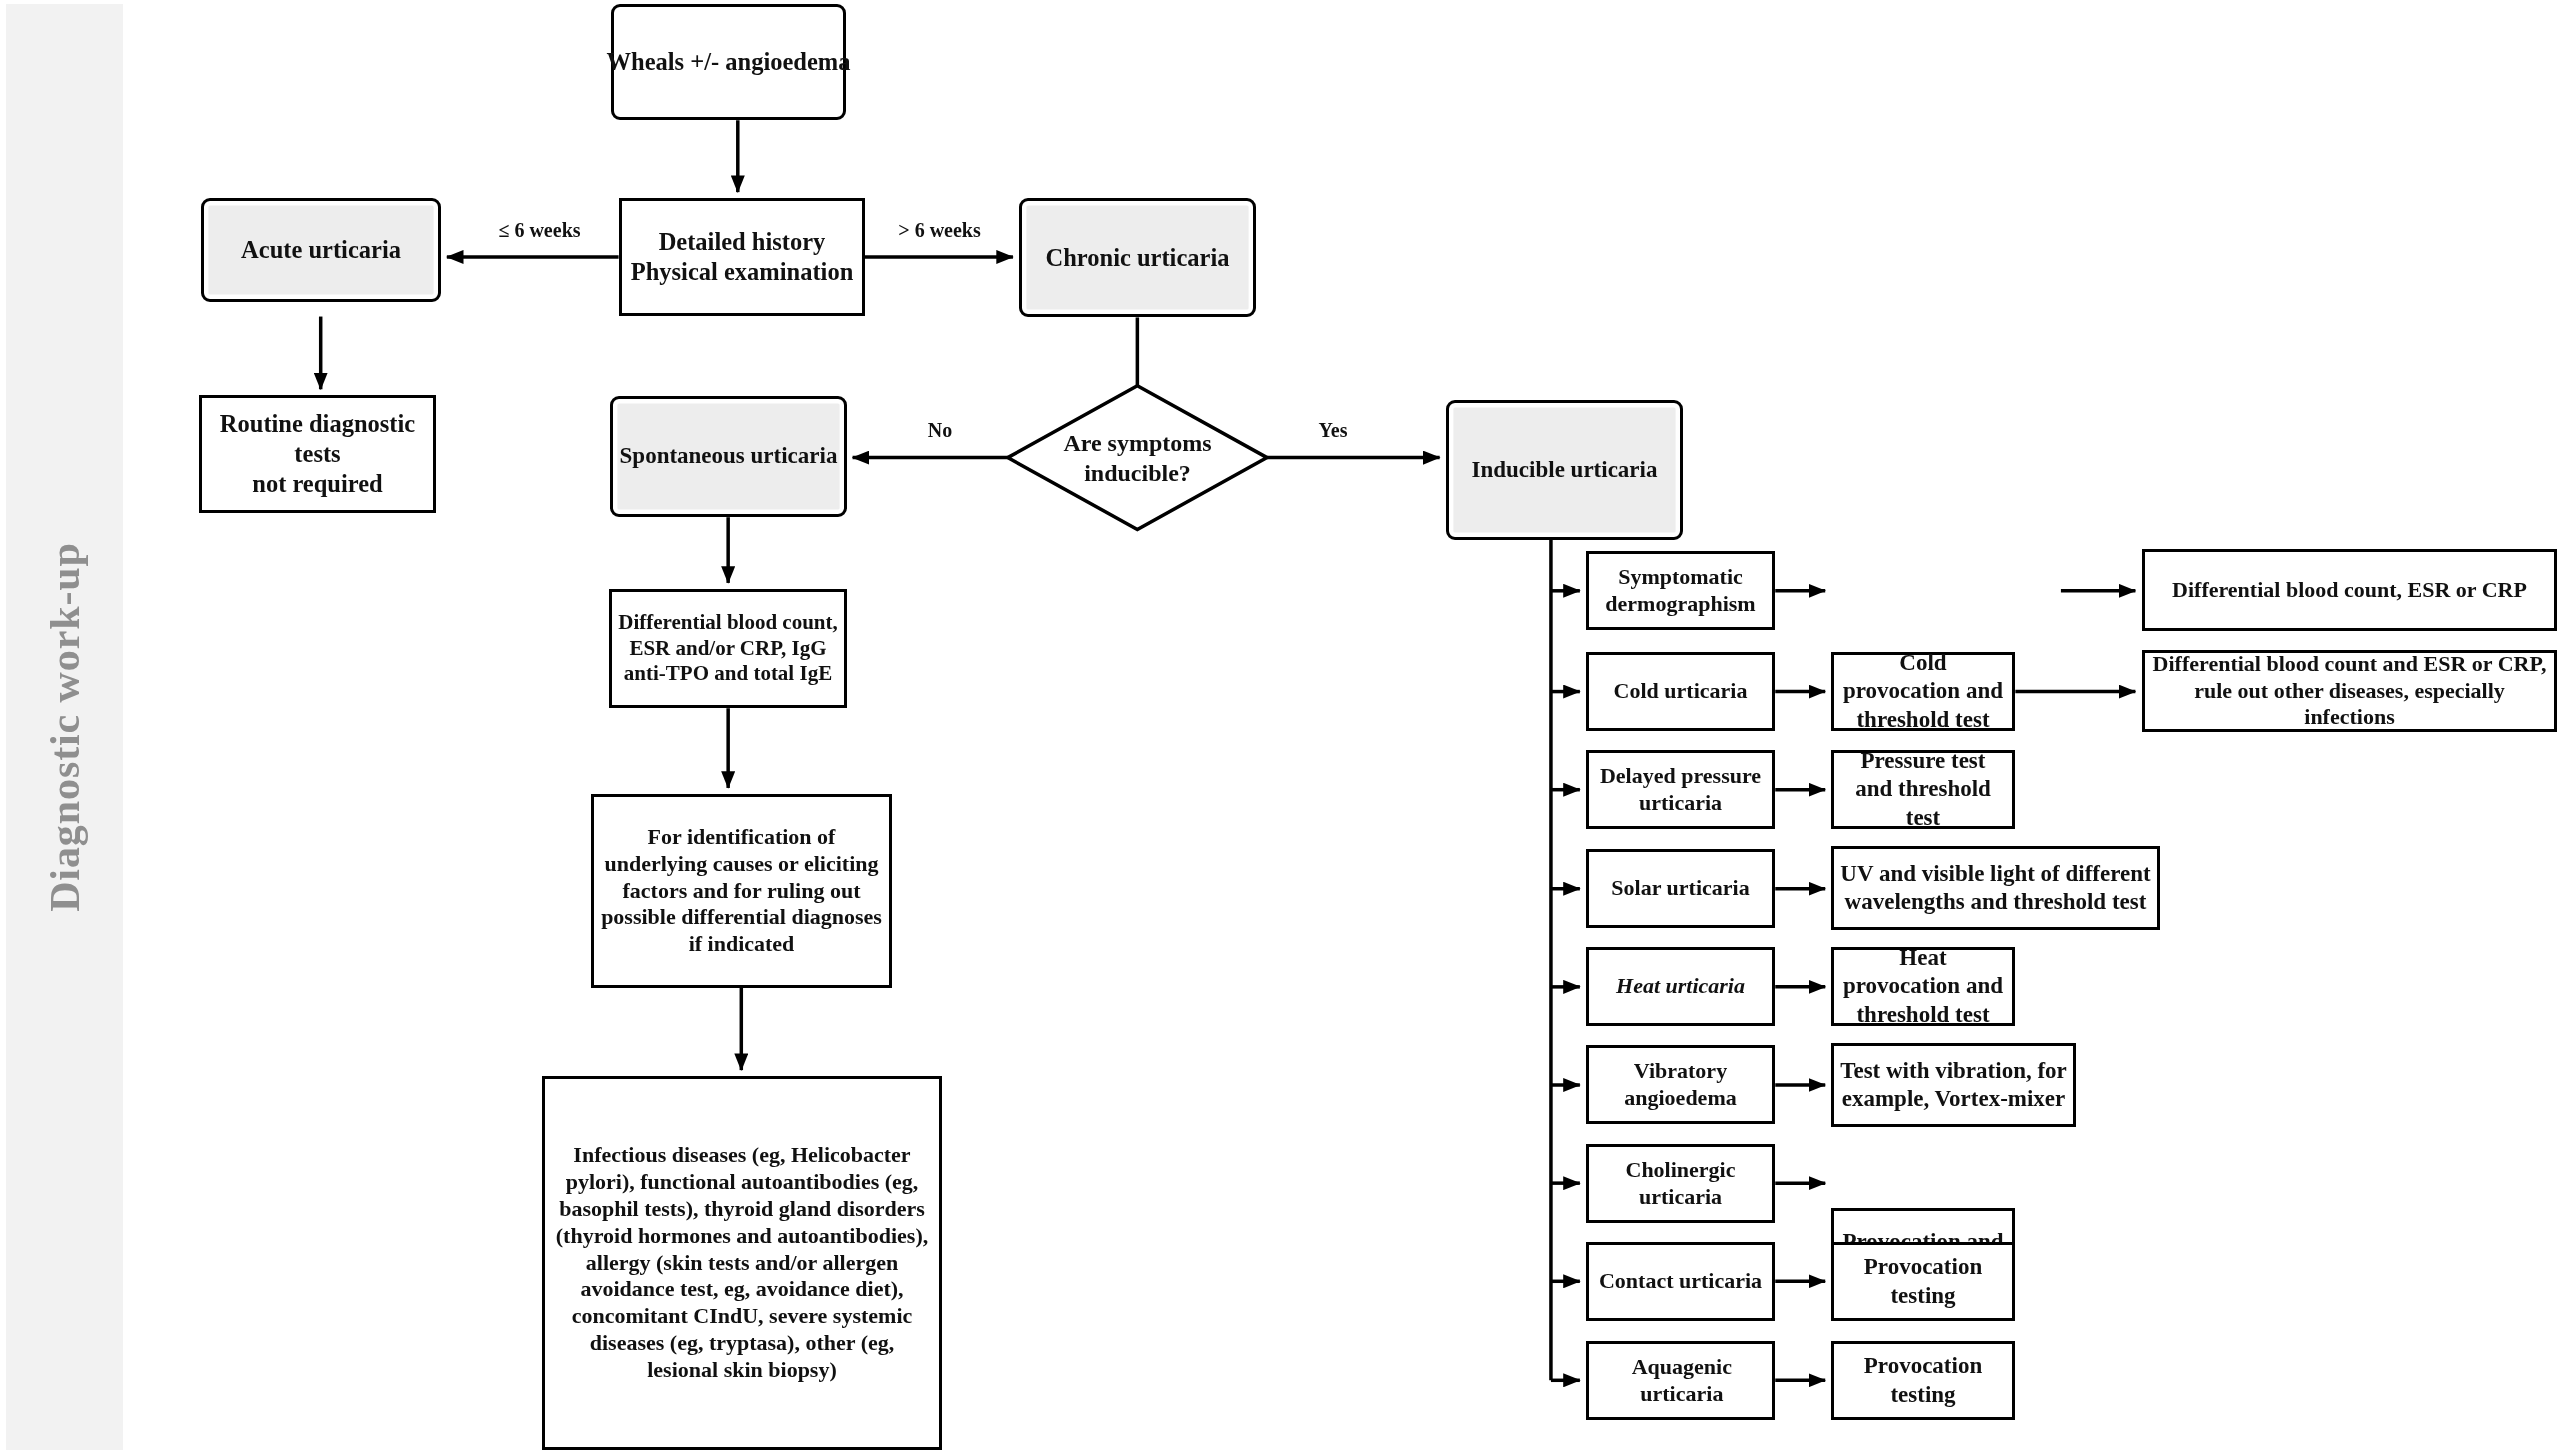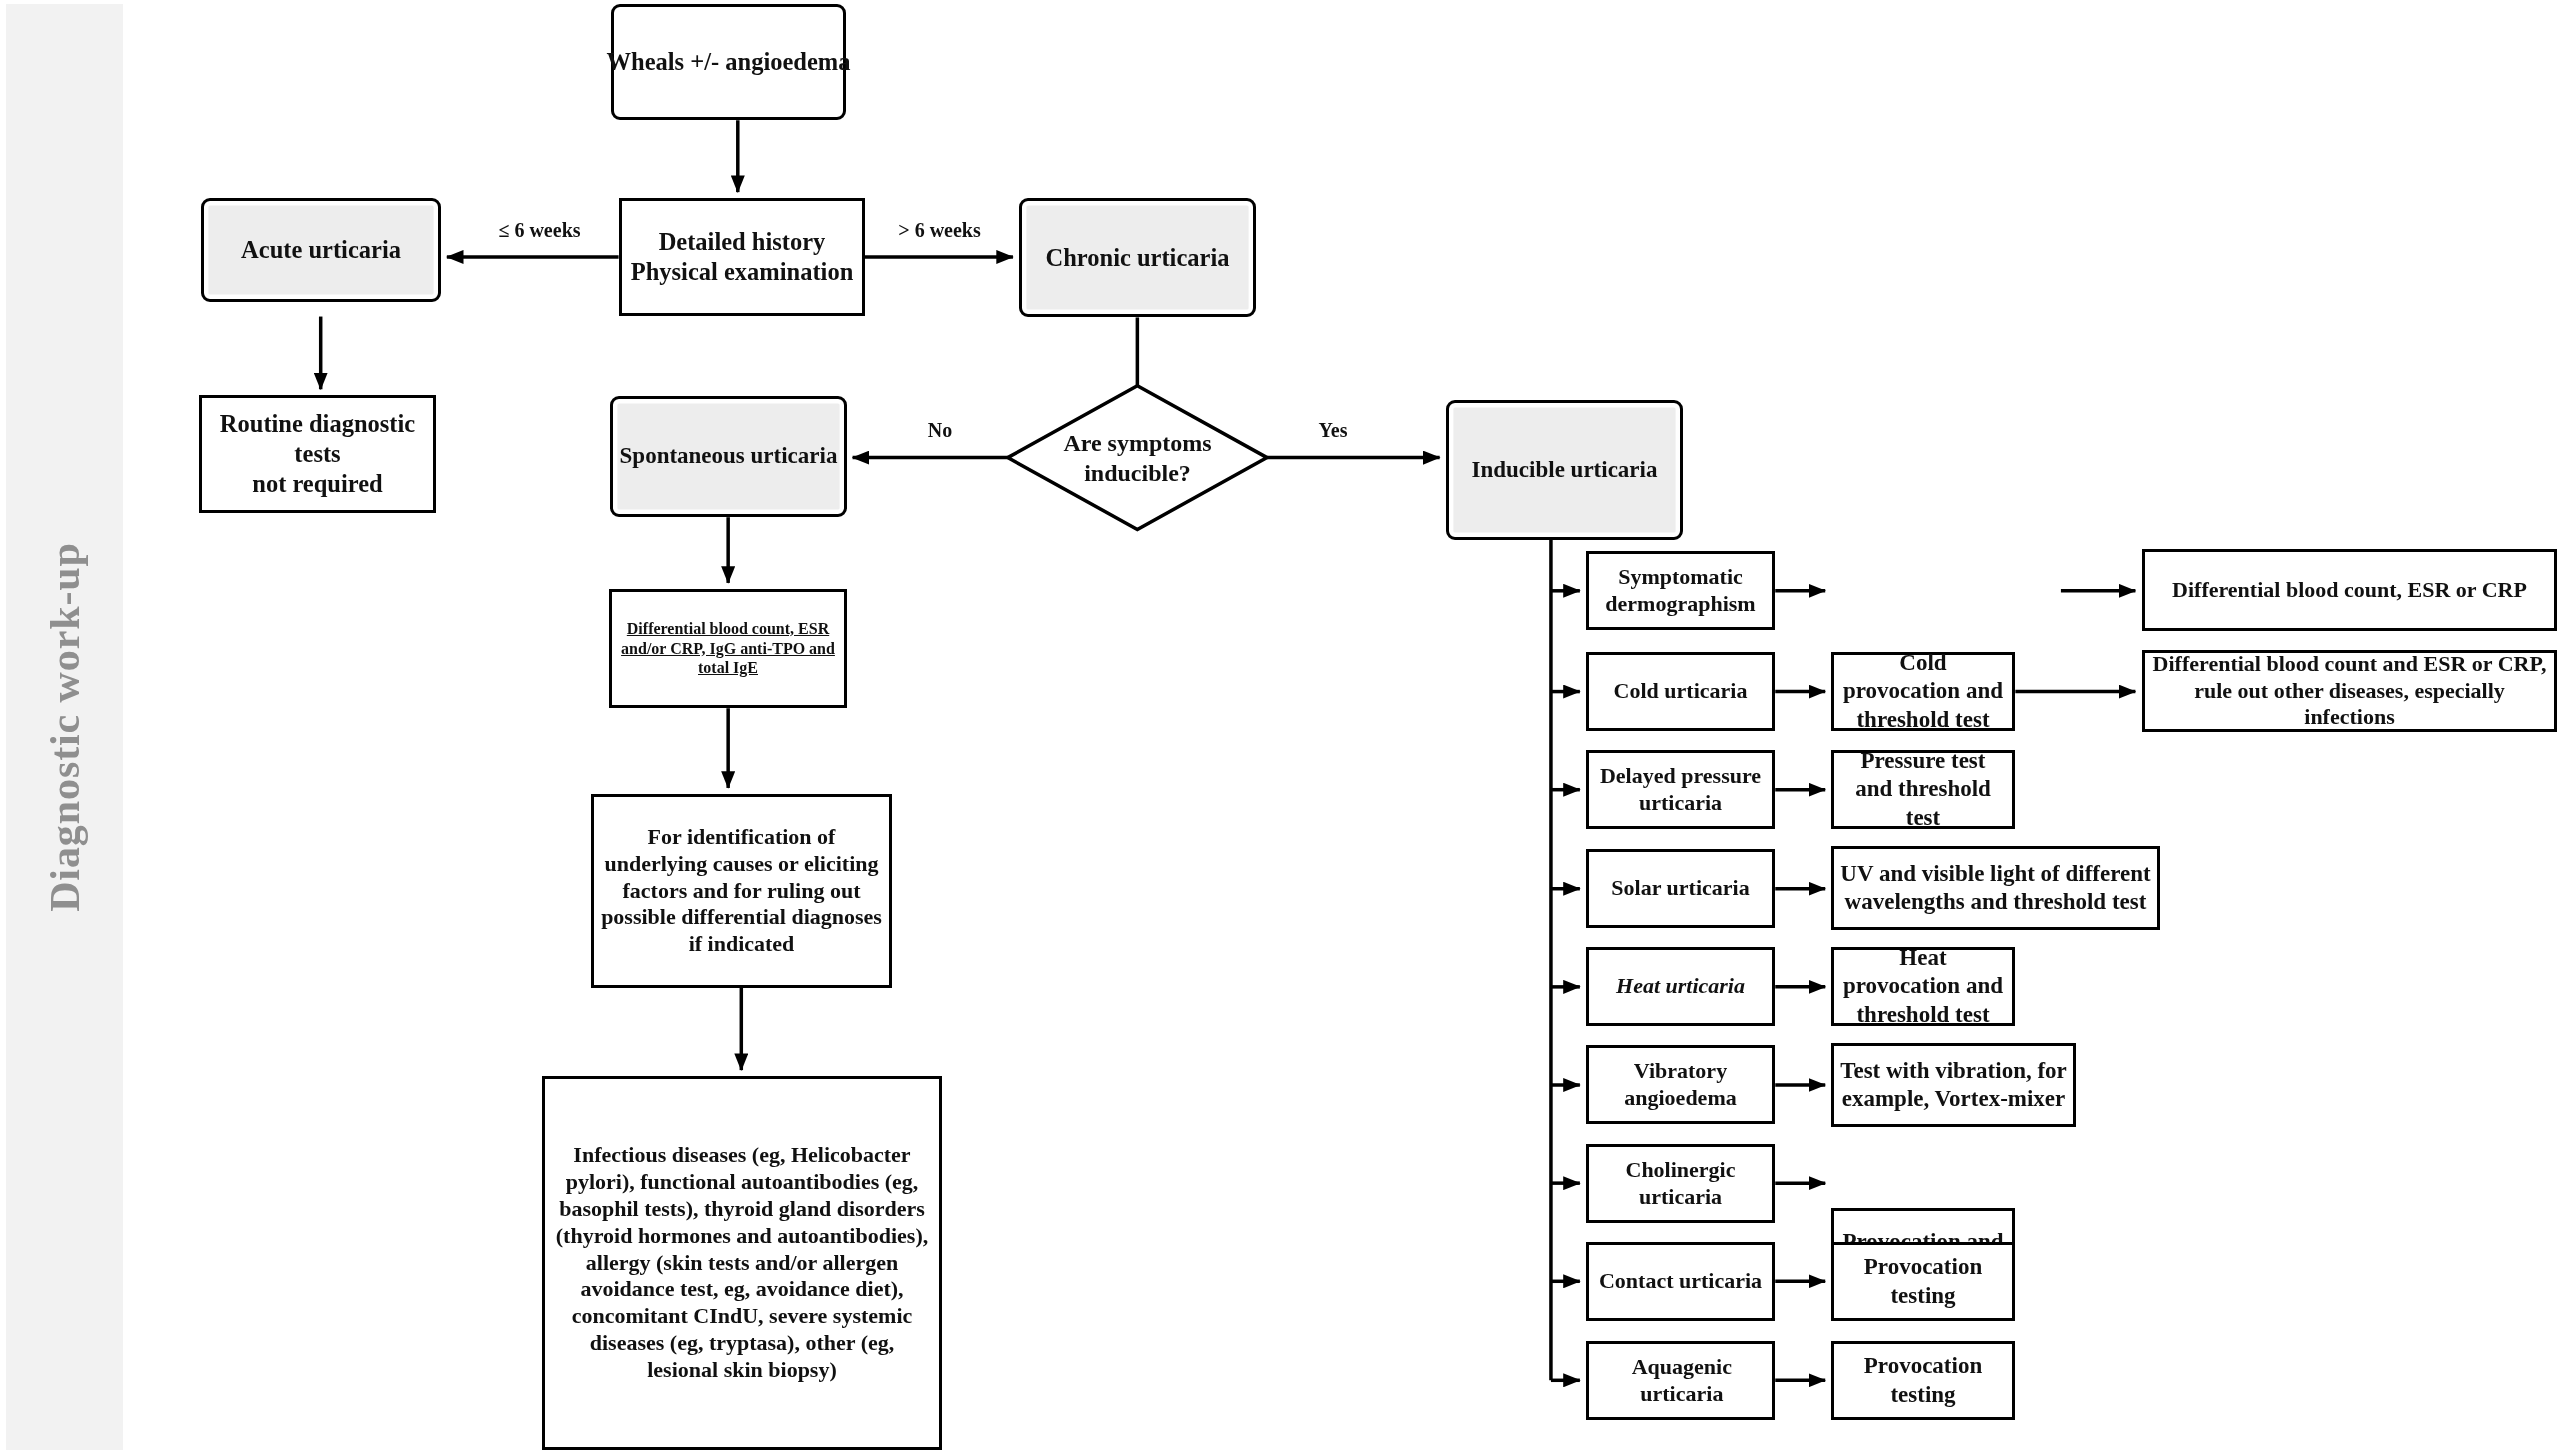--- a/index.html
+++ b/index.html
@@ -25,21 +25,21 @@
     padding:3.5px 5.3px;
   }
   .shaded{
     background:#ededed;
     box-shadow:inset 0 0 0 4.4px #ffffff;
   }
   .nowrap{white-space:nowrap;border-radius:9px;}
   .preline{white-space:pre-line;}
   .fs28{font-size:24.5px;}
   .fs25{font-size:22px;}
-  .fs24{font-size:16px;text-decoration:underline;}
+  .fs24{font-size:21px;}
   .diamond-label{
     position:absolute;z-index:2;display:flex;align-items:center;justify-content:center;
     text-align:center;font-weight:700;font-size:24px;line-height:1.25;
   }
   .edge-label{
     position:absolute;z-index:2;text-align:center;
     font-weight:700;font-size:20px;
   }
 </style>
 </head>

